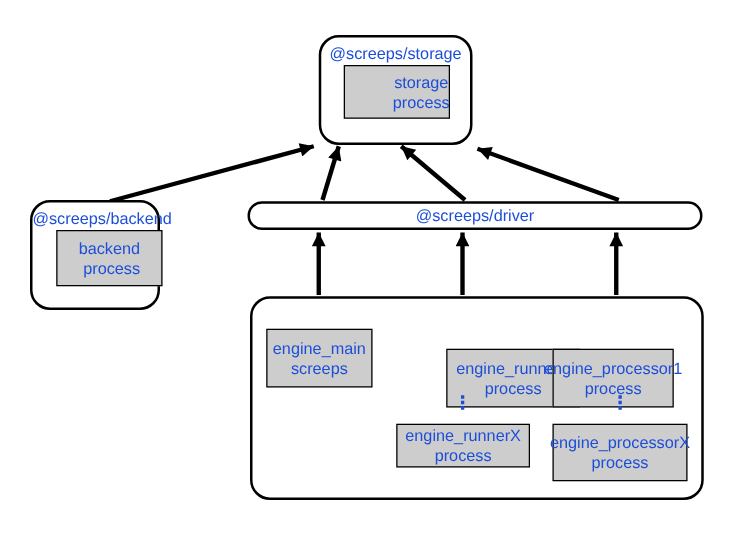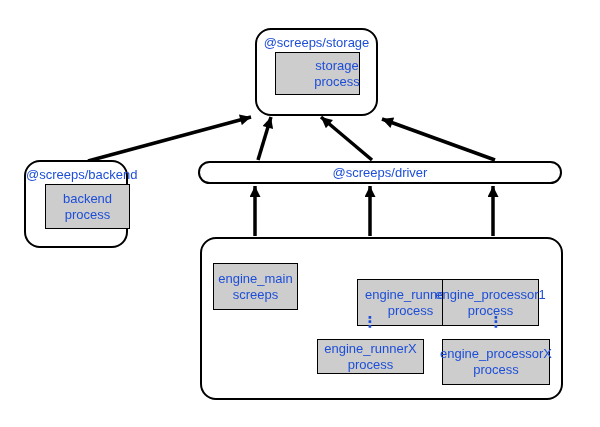--- a/index.html
+++ b/index.html
@@ -48,21 +48,21 @@
     justify-content: center;
     text-align: center;
     font-size: 13px;
     line-height: 16px;
     white-space: pre-line;
   }
   .node-storage  { left: 255px; top: 28px;  width: 123px; height: 88px; }
   .storage-pbox  { left: 18px;  top: 22px;  width: 85px;  height: 43px; padding-left: 39px; }
 
   .node-backend  { left: 24px;  top: 160px; width: 104px; height: 88px; }
-  .backend-pbox  { left: 19px;  top: 22px;  width: 85px;  height: 45px; }
+  .backend-pbox  { left: 19px;  top: 22px;  width: 85px;  height: 45px; text-align: right; }
 
   .node-driver {
     position: absolute;
     box-sizing: border-box;
     left: 198px; top: 161px; width: 364px; height: 23px;
     background: #ffffff;
     border: 2px solid #000000;
     border-radius: 12px;
     display: flex;
     align-items: center;

